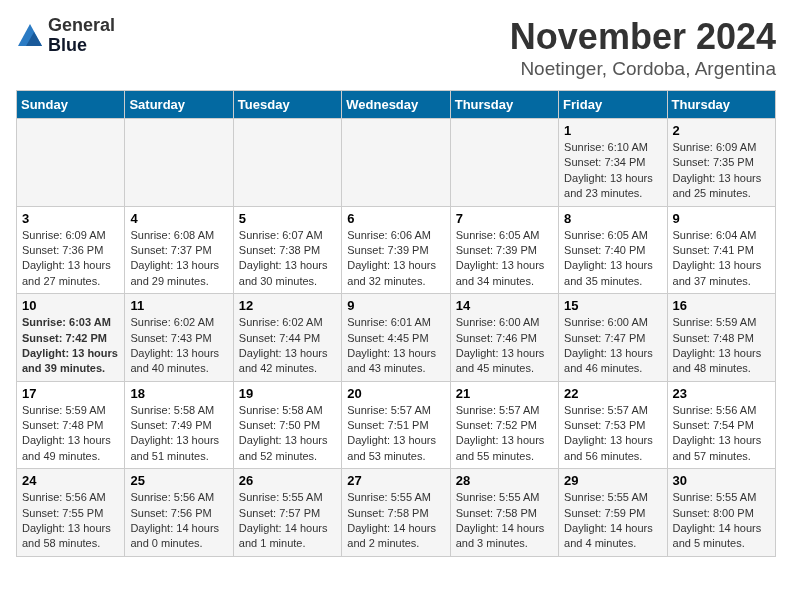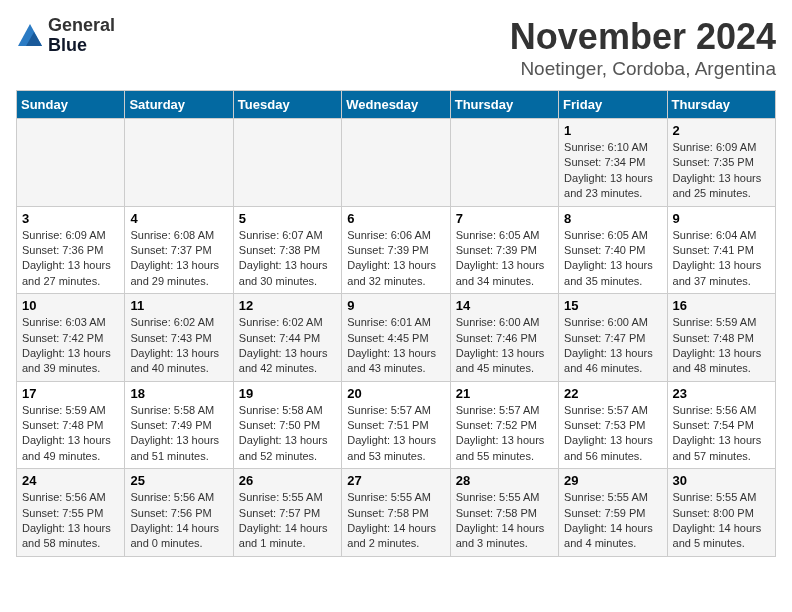--- a/index.html
+++ b/index.html
@@ -198,21 +198,21 @@
           <span class="day-num">9</span>
           <div class="cell-info" style="white-space: pre-line;">Sunrise: 6:04 AM
 Sunset: 7:41 PM
 Daylight: 13 hours
 and 37 minutes.</div>
         </td>
       </tr>
       <tr>
         <td>
           <span class="day-num">10</span>
-          <div class="cell-info" style="white-space: pre-line;">Sunrise: 6:03 AM
+          <div class="cell-info" style="white-space: pre-line; font-weight: bold;">Sunrise: 6:03 AM
 Sunset: 7:42 PM
 Daylight: 13 hours
 and 39 minutes.</div>
         </td>
         <td>
           <span class="day-num">11</span>
           <div class="cell-info" style="white-space: pre-line;">Sunrise: 6:02 AM
 Sunset: 7:43 PM
 Daylight: 13 hours
 and 40 minutes.</div>

